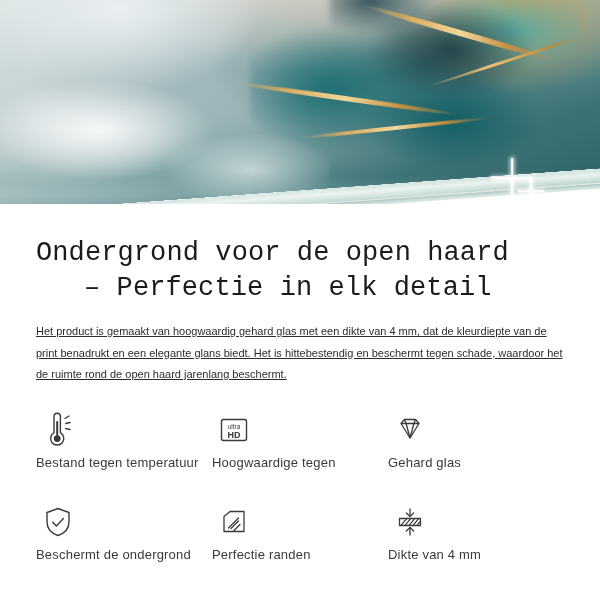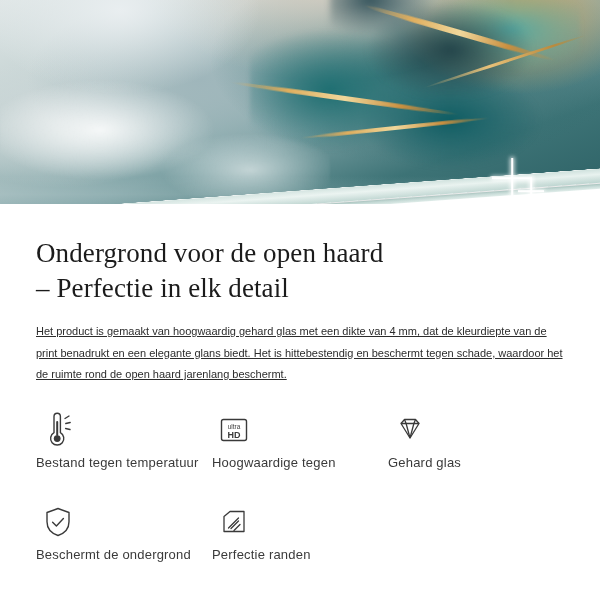--- a/index.html
+++ b/index.html
@@ -161,28 +161,28 @@
   .sparkle.s2::before { width: 26px; }
   .sparkle.s2::after { height: 26px; }
 
   
   .content {
     padding: 0 36px;
     box-sizing: border-box;
   }
   .headline {
     margin: 14px 0 0 0;
-    font-family: Liberation Serif, serif;
+    font-family: Liberation Mono, monospace;
     font-size: 27px;
     line-height: 1.28;
     color: #1b1b1b;
     font-weight: 400;
     letter-spacing: .1px;
   }
-  .headline .l2 { display: block; }
+  .headline .l2 { display: block; margin-left: 48px; }
   .body-copy {
     margin: 16px 0 0 0;
     font-size: 11px;
     line-height: 1.95;
     color: #2c2c2c;
     max-width: 530px;
     text-decoration: underline;
   }
 
   
@@ -297,16 +297,29 @@
       <div class="feature">
         <div class="feature-icon">
           <svg width="44" height="44" viewBox="0 0 44 44" fill="none" stroke="#3a3a3a" stroke-width="1.3" stroke-linecap="round" stroke-linejoin="round">
             <path d="M12 31.5V16.5l6-5h14v20z"></path>
             <path d="M19 28.5l7.5-7.5M22 30.5l6-6M16.5 28l10-10"></path>
           </svg>
         </div>
         <div class="feature-label">Perfectie randen</div>
       </div>
 
+      <div class="feature">
+        <div class="feature-icon">
+          <svg width="44" height="44" viewBox="0 0 44 44" fill="none" stroke="#3a3a3a" stroke-width="1.3" stroke-linecap="round" stroke-linejoin="round">
+            <path d="M22 9v7"></path>
+              <path d="M18.4 13l3.6 3.6 3.6-3.6"></path>
+            <path d="M22 35v-7"></path>
+              <path d="M18.4 31l3.6-3.6 3.6 3.6"></path>
+            <rect x="11.5" y="18.5" width="21" height="7"></rect>
+            <path d="M13 25.3l5.5-6.5M17 25.3l5.5-6.5M21 25.3l5.5-6.5M25 25.3l5.5-6.5M29 25.3l3-3.6"></path>
+          </svg>
+        </div>
+        <div class="feature-label">Dikte van 4 mm</div>
+      </div>
 
     </div>
   </div>
 </div>
 
 </body></html>

